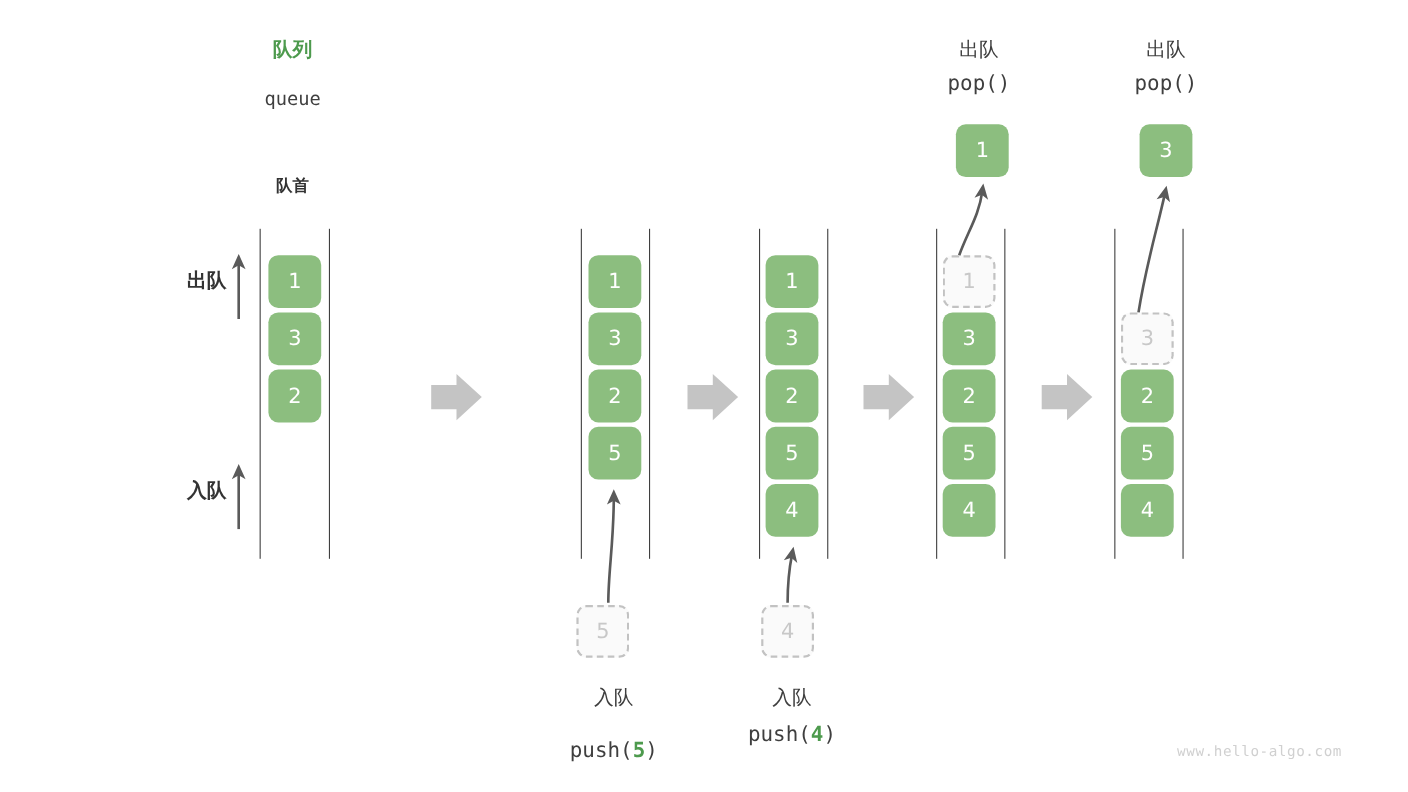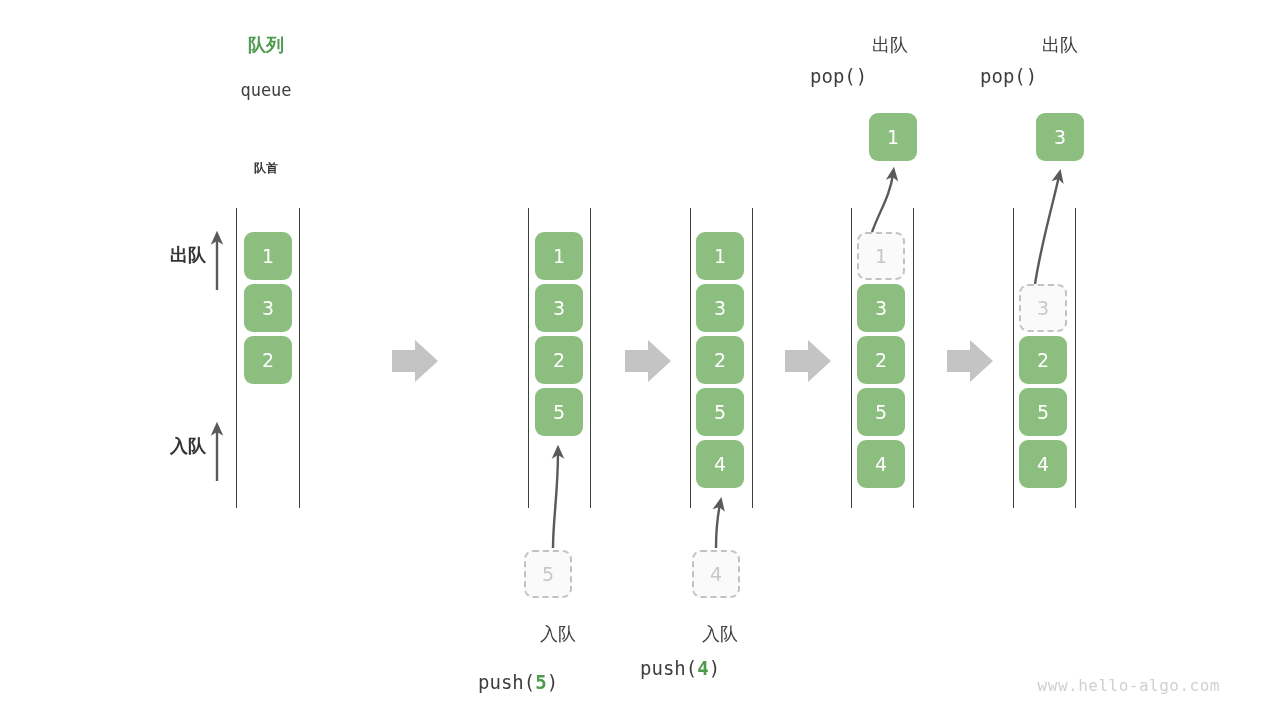--- a/index.html
+++ b/index.html
@@ -34,21 +34,21 @@
   .title-en {
     font-family: "DejaVu Sans Mono", "Liberation Mono", monospace;
     font-size: 17px;
     color: #3f3f3f;
     text-align: center;
     white-space: nowrap;
   }
   .head-label {
     font-family: "Liberation Sans", "DejaVu Sans", sans-serif;
     font-weight: bold;
-    font-size: 12px;
+    font-size: 15px;
     color: #333333;
     text-align: center;
     white-space: nowrap;
   }
   .side-label {
     font-family: "Liberation Sans", "DejaVu Sans", sans-serif;
     font-weight: bold;
     font-size: 18px;
     color: #333333;
     text-align: right;
@@ -58,27 +58,27 @@
     font-family: "Liberation Sans", "DejaVu Sans", sans-serif;
     font-size: 18px;
     color: #3f3f3f;
     text-align: center;
     white-space: nowrap;
   }
   .op-code {
     font-family: "DejaVu Sans Mono", "Liberation Mono", monospace;
     font-size: 19px;
     color: #3f3f3f;
-    text-align: left;
+    text-align: center;
     white-space: nowrap;
   }
   .op-code .arg { color: #4d9a4d; font-weight: bold; }
   .watermark {
     font-family: "DejaVu Sans Mono", "Liberation Mono", monospace;
-    font-size: 16px;
+    font-size: 13px;
     color: #d0d0d0;
     text-align: right;
     white-space: nowrap;
     letter-spacing: 0.5px;
   }
 
   
   .rail {
     position: absolute;
     width: 1px;

